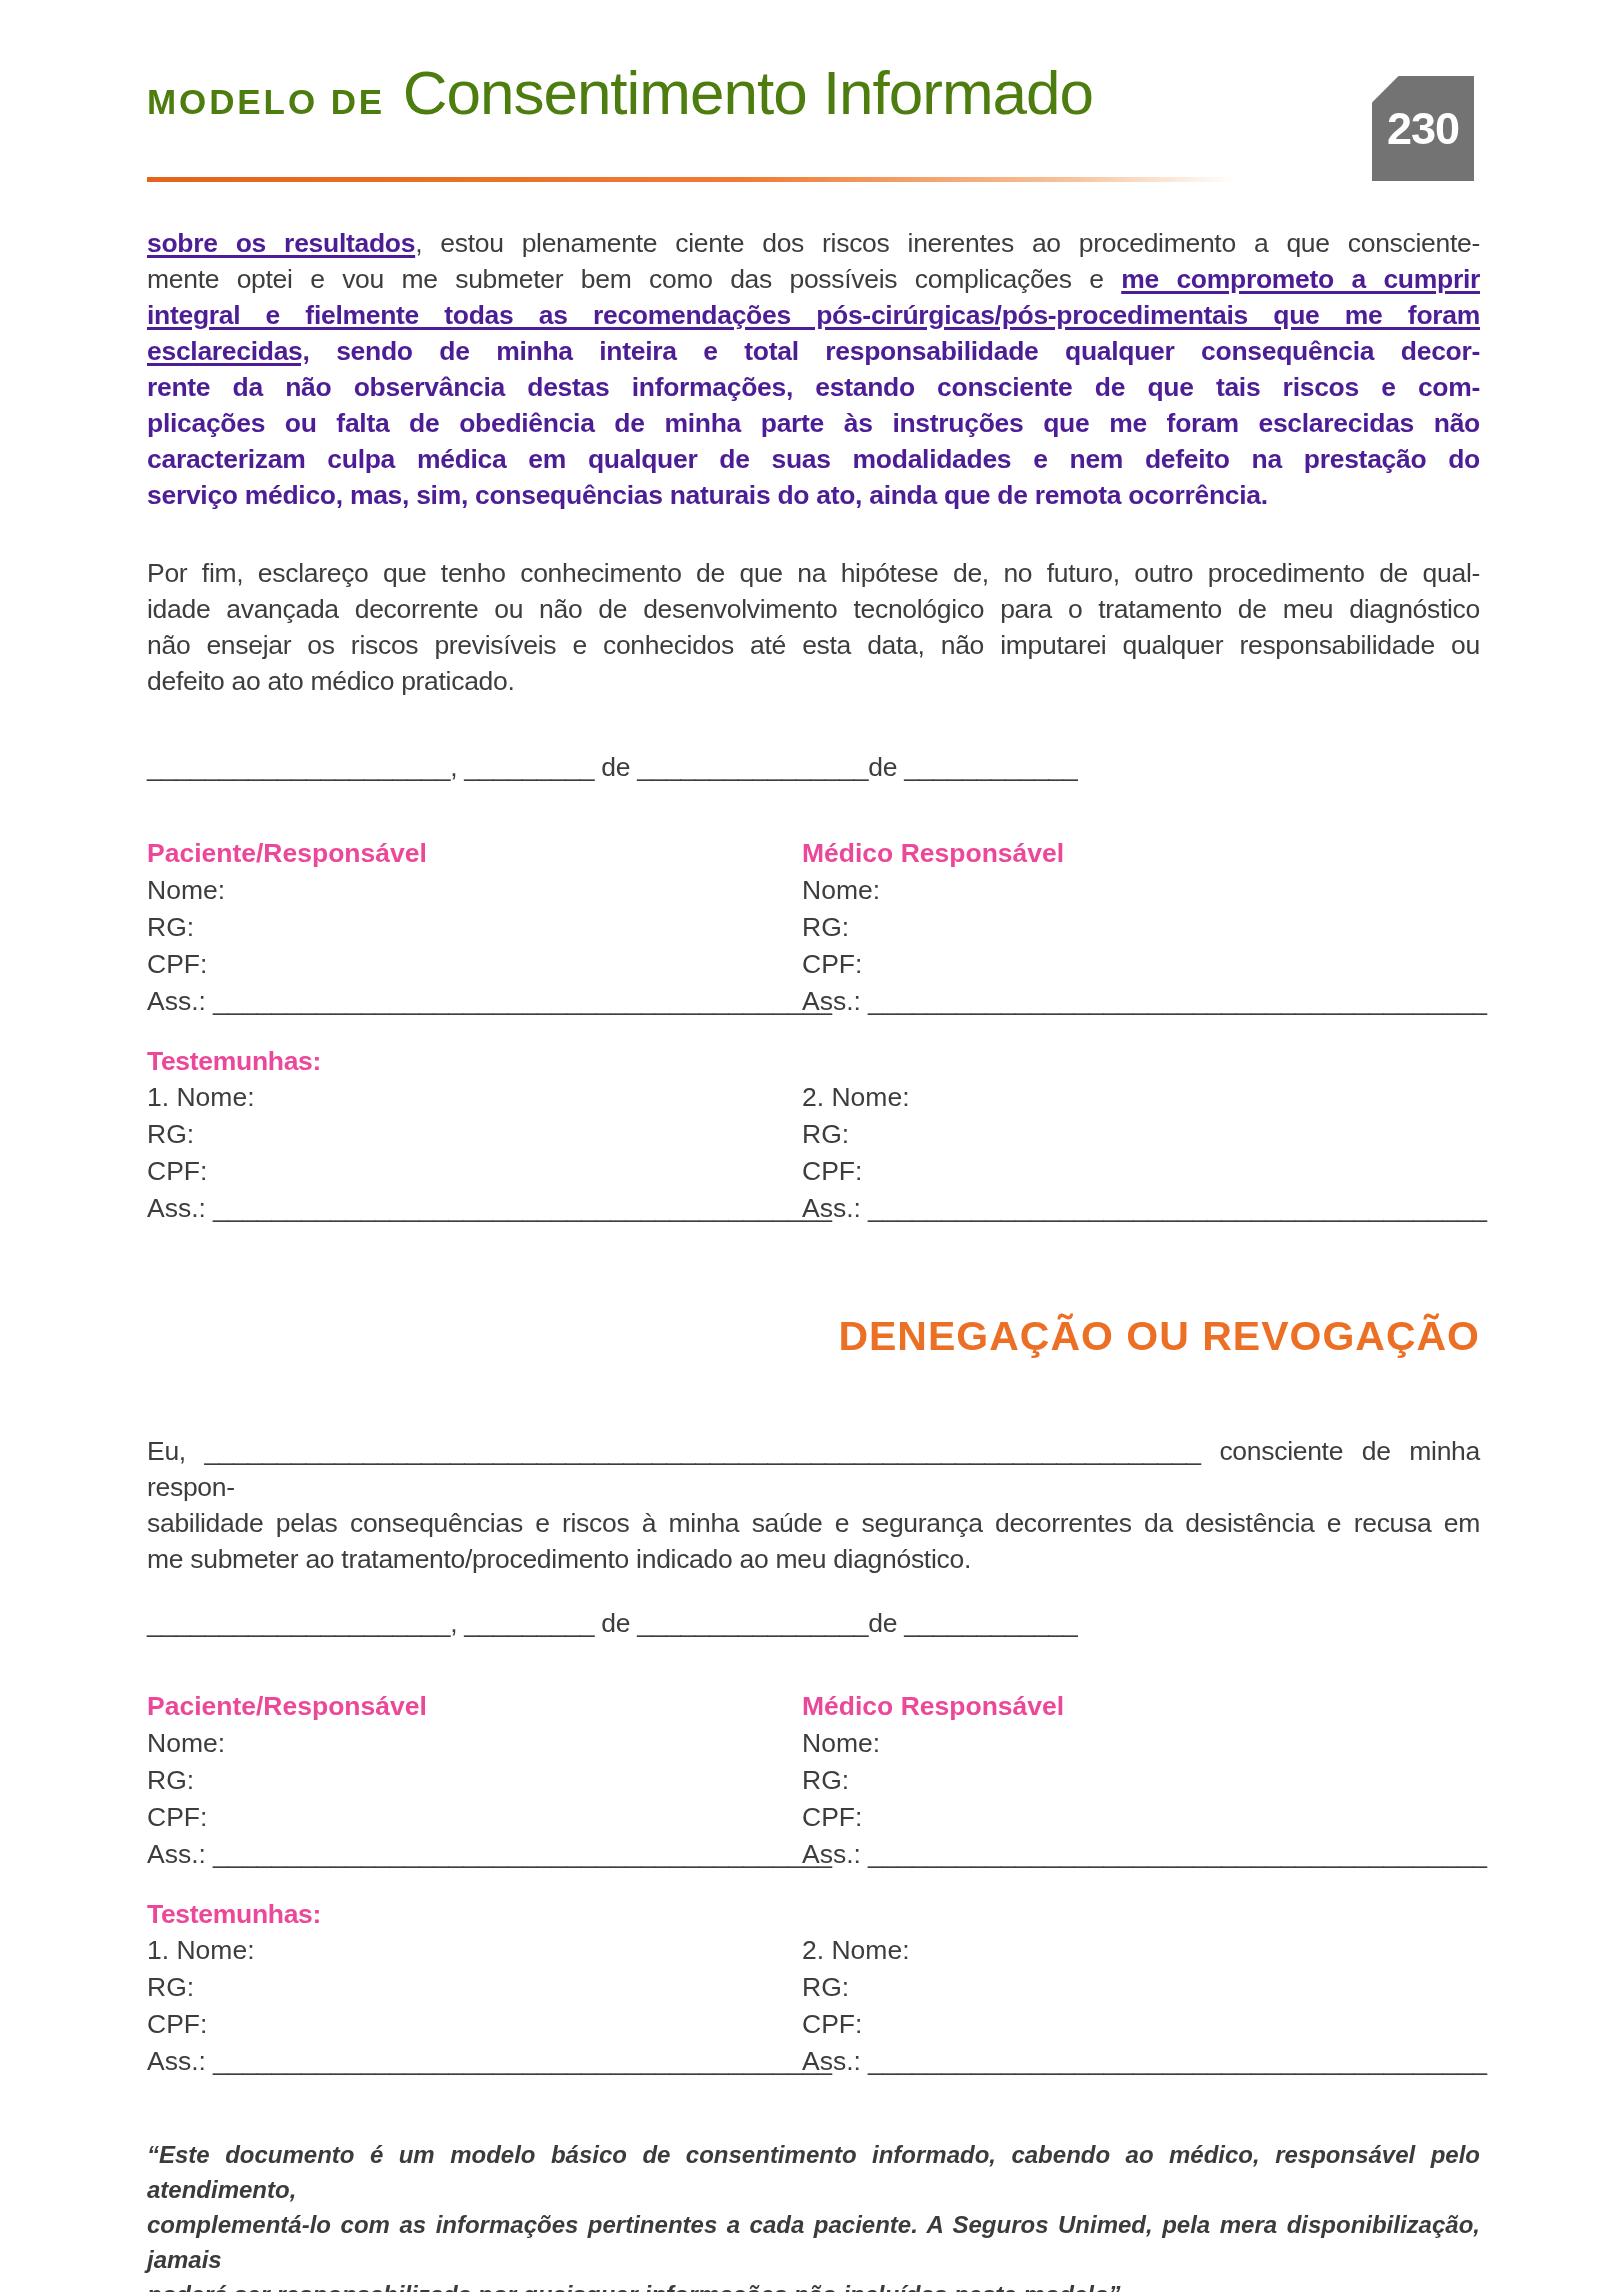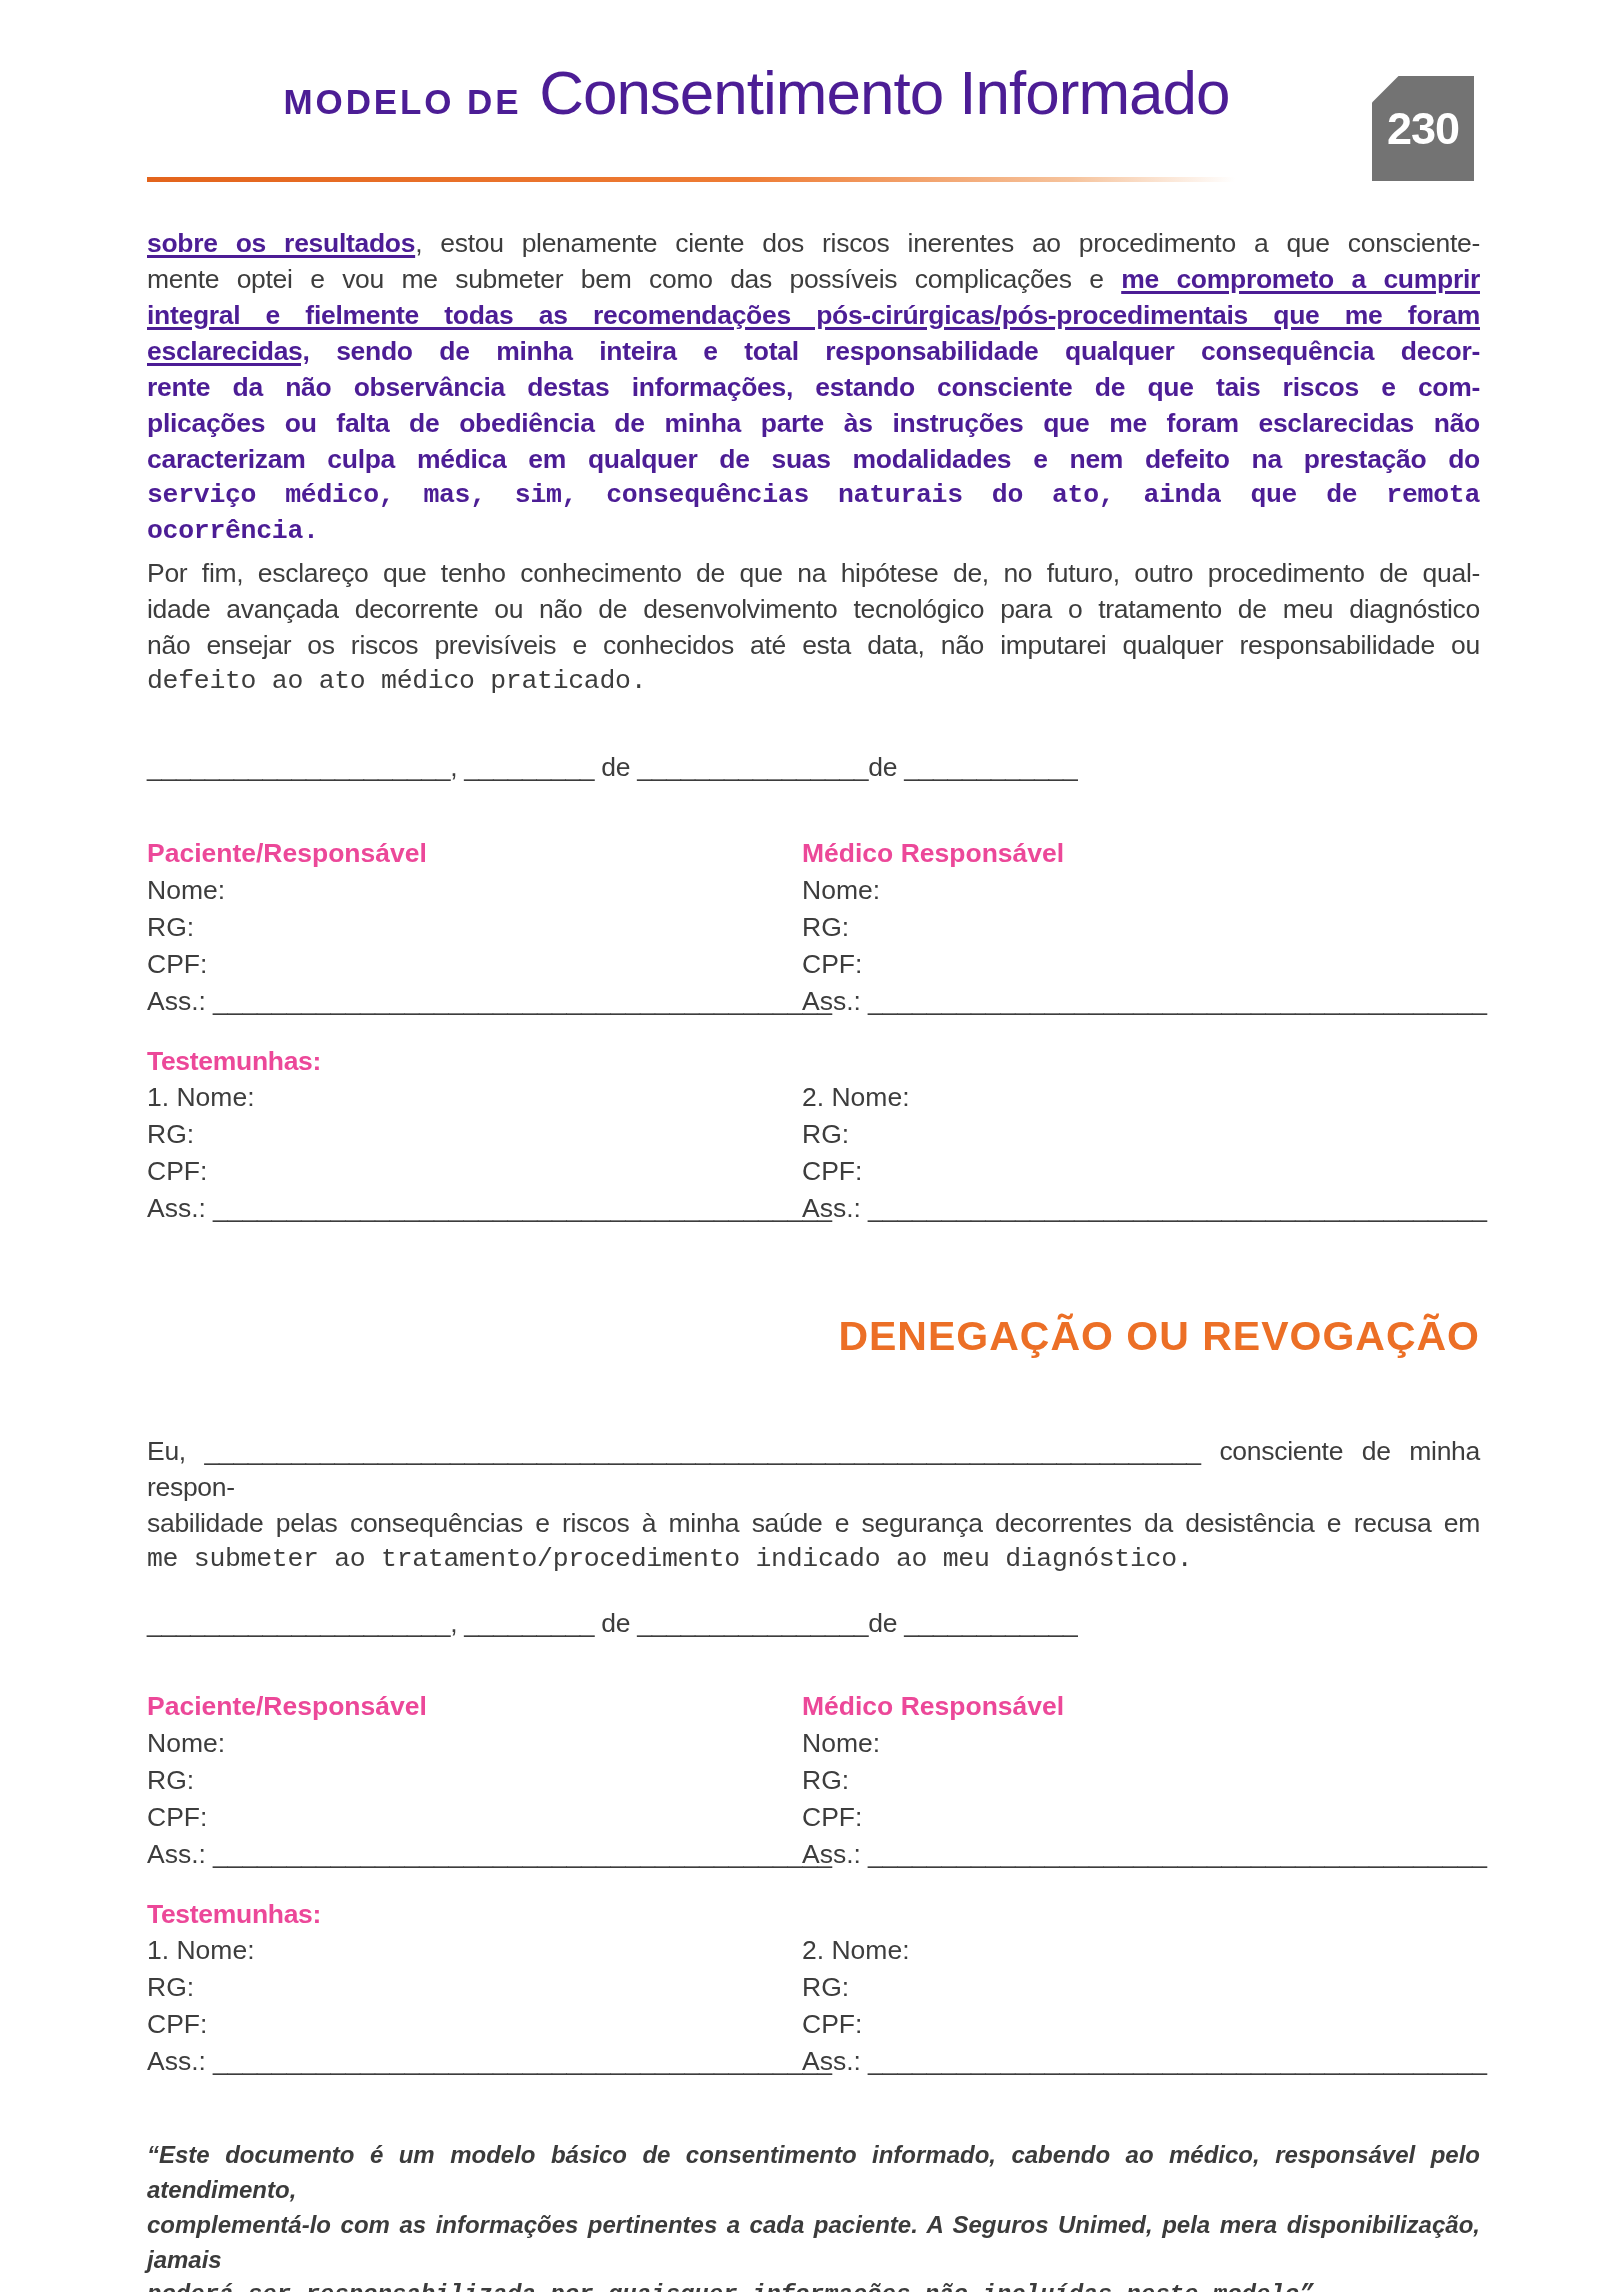--- a/index.html
+++ b/index.html
@@ -5,36 +5,36 @@
 <style>
   html,body { margin:0; padding:0; background:#ffffff; }
   .page {
     position:relative; width:1621px; height:2293px; background:#ffffff;
     font-family:"Liberation Sans", sans-serif; color:#3d3d3d; overflow:hidden;
   }
   .abs { position:absolute; left:147px; right:141px; }
 
   
   .header-row { position:absolute; left:147px; top:57px; right:255px;
-    display:flex; align-items:baseline; gap:17.6px; color:#4c1d95; white-space:nowrap;justify-content:center; }
+    display:flex; align-items:baseline; gap:17.6px; color:#4d7c0f; white-space:nowrap; }
   .kicker { font-weight:bold; font-size:35px; letter-spacing:2.9px; }
   .doc-title { font-size:62px; font-weight:300; letter-spacing:-1px; }
   .rule { position:absolute; left:147px; top:177px; width:1088px; height:4.9px;
     background:linear-gradient(to right,#e3641c 0%,#ee7c35 55%,#f6c39c 85%,rgba(255,255,255,0) 100%); }
   .pagenum { position:absolute; left:1372px; top:76px; width:102px; height:105px;
     background:#737373; clip-path:polygon(26.5px 0,100% 0,100% 100%,0 100%,0 26.5px);
     color:#ffffff; display:flex; align-items:center; justify-content:center;
     font-size:45px; font-weight:bold; letter-spacing:-1px; }
 
   
   .body-text { font-size:26.5px; line-height:36px; letter-spacing:-0.3px; }
   .b { font-weight:bold; color:#4c1d95; }
   .u { text-decoration:underline; text-decoration-thickness:2.5px; text-underline-offset:2.9px; }
   .justify .tline { text-align:justify; text-align-last:justify; }
-  .justify .tline:last-child { text-align-last:left;font-family:Liberation Mono, monospace; }
+  .justify .tline:last-child { text-align-last:left; }
   .dateline { white-space:nowrap;margin-top:24px; }
 
   
   .sigrow { display:grid; grid-template-columns:655px 1fr; font-size:26.5px; line-height:37px; }
   .sig-title { font-weight:bold; color:#ec4899; }
   .assline { white-space:nowrap; }
   .assline .fill { margin-left:7px; }
 
   
   .revo-heading { text-align:right; color:#ec6f26; font-weight:bold;

